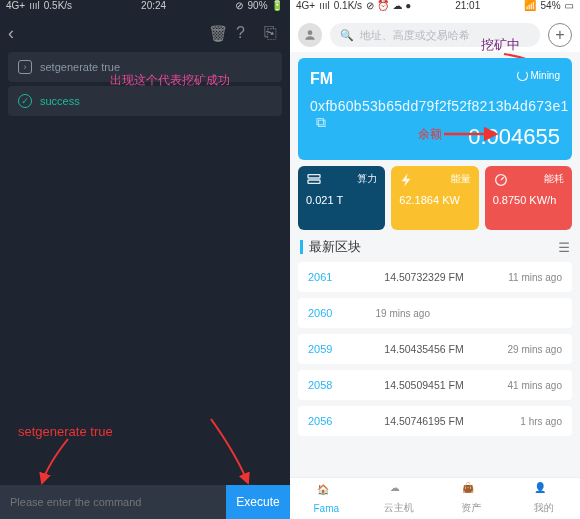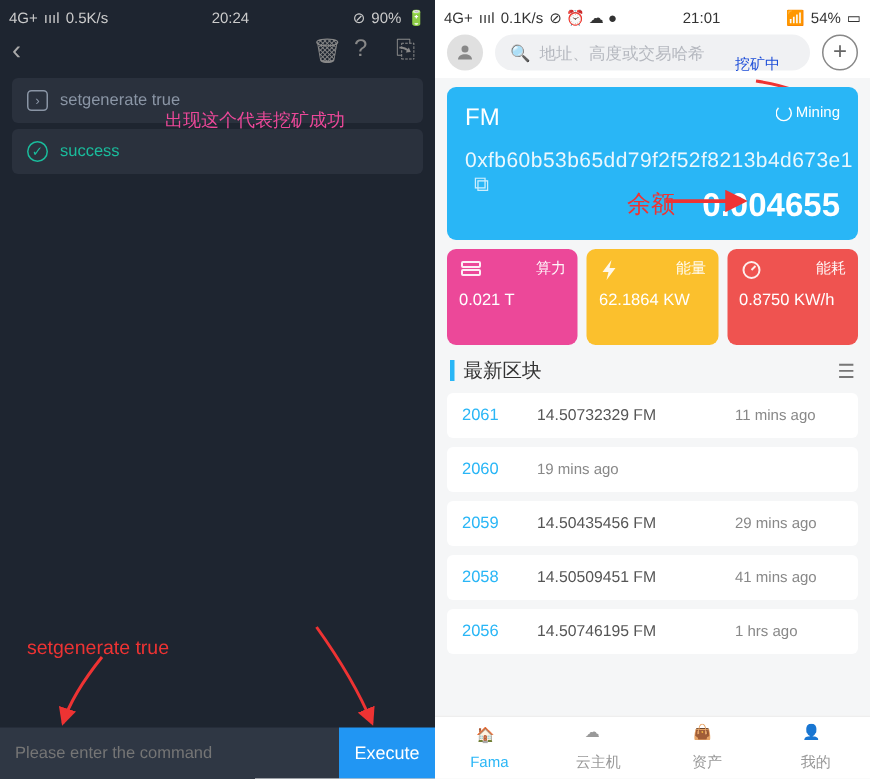--- a/index.html
+++ b/index.html
@@ -2,21 +2,21 @@
 <html><head>
 <meta charset="utf-8">
 <style>
 *{margin:0;padding:0;box-sizing:border-box;font-family:-apple-system,BlinkMacSystemFont,"Segoe UI",Arial,sans-serif}
 body{display:flex;width:580px;height:519px;overflow:hidden;background:#fff}
 .pane{position:relative;height:100%}
 .left{width:290px;background:#1e2530;color:#aab}
 .right{width:290px;background:#f5f6f7;color:#333}
 
 
-.status{height:18px;font-size:10px;display:flex;align-items:flex-end;padding:0 6px;gap:4px}
+.status{height:18px;font-size:10px;display:flex;align-items:flex-start;padding:0 6px;gap:4px}
 .left .status{background:#1e2530;color:#ccc}
 .right .status{background:#fff;color:#333}
 .status .spacer{flex:1}
 .status span{white-space:nowrap}
 
 
 .l-toolbar{height:30px;display:flex;align-items:center;padding:0 8px;gap:10px;color:#888}
 .l-toolbar .back{font-size:18px;color:#aaa}
 .l-toolbar .spacer{flex:1}
 .l-toolbar .ic{width:18px;height:18px;color:#888}
@@ -35,50 +35,50 @@
 .l-input{position:absolute;bottom:0;left:0;right:0;height:34px;display:flex}
 .l-input input{flex:1;background:#2f3744;border:none;color:#6b7685;font-size:11px;padding:0 10px;outline:none}
 .l-exec{width:64px;background:#2196f3;color:#fff;border:none;font-size:12px;cursor:pointer}
 
 
 .r-top{height:34px;background:#fff;display:flex;align-items:center;padding:0 8px;gap:8px}
 .avatar{width:24px;height:24px;border-radius:50%;background:#e0e0e0;display:flex;align-items:center;justify-content:center;color:#888}
 .search{flex:1;height:24px;background:#f0f1f3;border-radius:12px;display:flex;align-items:center;padding:0 10px;color:#b5b8bf;font-size:11px;gap:6px}
 .plus{width:24px;height:24px;border:1.5px solid #888;border-radius:50%;display:flex;align-items:center;justify-content:center;font-size:16px;color:#666}
 
-.r-note-mining{position:absolute;top:36px;right:60px;color:#1d4ed8;font-size:10px}
-.r-note-balance{position:absolute;top:126px;left:128px;color:#e33;font-size:16px}
+.r-note-mining{position:absolute;top:36px;right:60px;color:#701a75;font-size:13px}
+.r-note-balance{position:absolute;top:126px;left:128px;color:#e33;font-size:12px}
 
 .fm-card{margin:6px 8px;background:#29b6f6;border-radius:6px;color:#fff;padding:12px;position:relative;height:102px}
-.fm-card .name{font-size:16px;font-weight:400}
+.fm-card .name{font-size:16px;font-weight:700}
 .fm-card .addr{font-size:14px;opacity:.9;margin-top:10px;letter-spacing:.3px}
 .fm-card .copy{display:inline-block;margin-left:6px;opacity:.85}
 .fm-card .mining{position:absolute;top:12px;right:12px;font-size:10px;display:flex;align-items:center;gap:3px}
 .fm-card .mining .spin{width:11px;height:11px;border:1.5px solid #fff;border-top-color:transparent;border-radius:50%}
-.fm-card .bal{position:absolute;bottom:10px;right:12px;font-size:22px;font-weight:700}
+.fm-card .bal{position:absolute;bottom:10px;right:12px;font-size:22px;font-weight:400}
 
 .stats{display:flex;gap:6px;margin:0 8px 8px}
 .stat{flex:1;border-radius:6px;color:#fff;padding:8px;height:64px;position:relative}
-.stat.green{background:#ec4899}
+.stat.green{background:#0c4a6e}
 .stat.yellow{background:#fbc02d}
 .stat.red{background:#ef5350}
 .stat .lbl{position:absolute;top:6px;right:8px;font-size:10px;opacity:.95}
 .stat .ic{position:absolute;top:6px;left:8px;opacity:.9}
 .stat .val{position:absolute;bottom:24px;left:8px;font-size:11px}
 
 .blk-head{display:flex;align-items:center;margin:6px 10px;font-size:13px}
 .blk-head .bar{width:3px;height:14px;background:#29b6f6;margin-right:6px}
 .blk-head .spacer{flex:1}
 .blk-head .menu{color:#777}
 
 .blocks{margin:0 8px}
 .block{background:#fff;border-radius:4px;margin-bottom:6px;padding:9px 10px;display:flex;align-items:center;font-size:11px}
 .block .num{color:#29b6f6;width:50px}
-.block .amt{flex:1;color:#555;font-size:10.5px}
-.block .ago{width:72px;text-align:left;color:#888;font-size:10px}
+.block .amt{flex:1;text-align:center;color:#555;font-size:10.5px}
+.block .ago{width:72px;text-align:right;color:#888;font-size:10px}
 
 .r-tabs{position:absolute;bottom:0;left:0;right:0;height:42px;background:#fff;border-top:1px solid #eee;display:flex}
 .r-tab{flex:1;display:flex;flex-direction:column;align-items:center;justify-content:center;font-size:10px;color:#999;gap:1px}
 .r-tab.active{color:#29b6f6}
 .r-tab .ic{width:18px;height:18px}
 </style>
 </head>
 <body>
 
 <div class="pane left">

